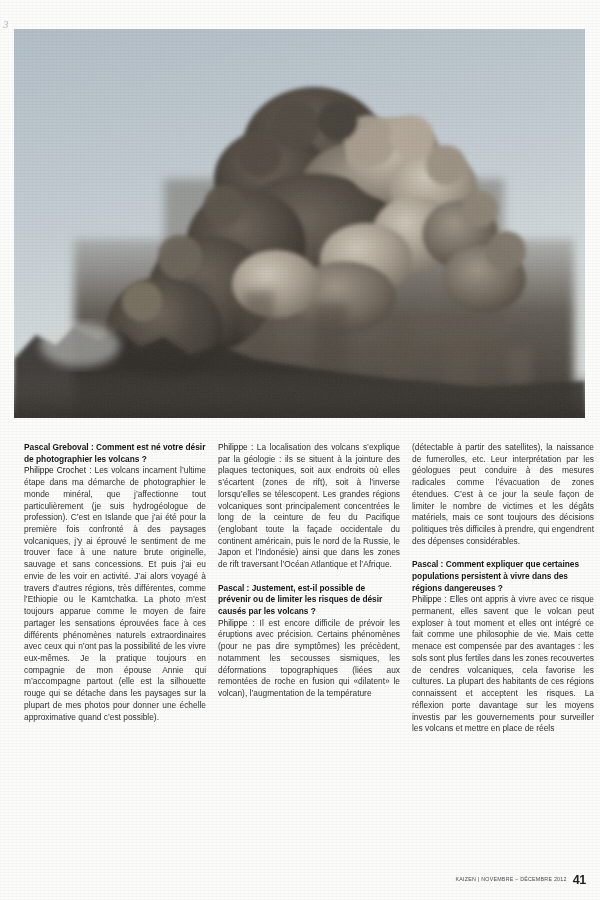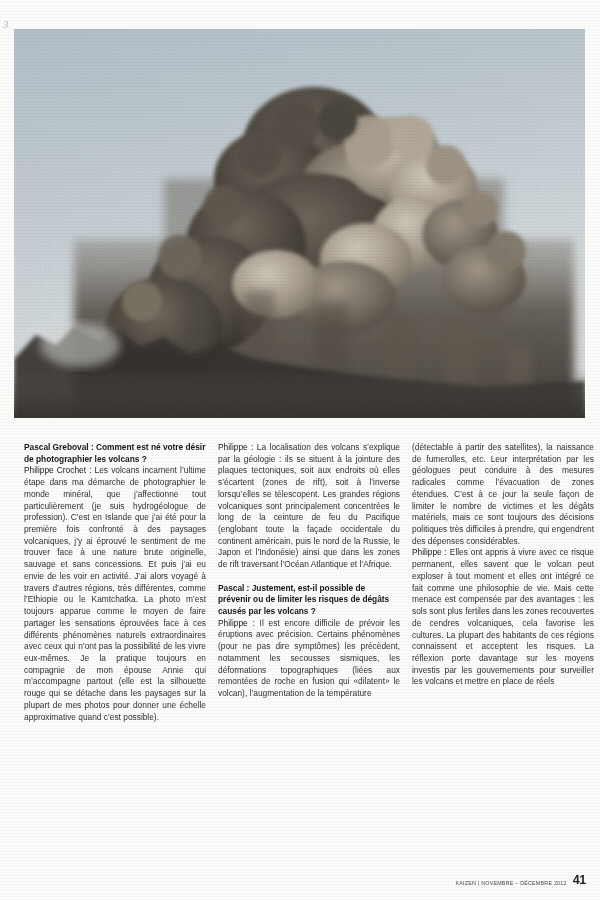--- a/index.html
+++ b/index.html
@@ -86,21 +86,21 @@
   }
 
   
   .footer {
     position: absolute;
     left: 14px;
     right: 14px;
     bottom: 13px;
     display: flex;
     justify-content: flex-end;
-    align-items: flex-end;
+    align-items: center;
     gap: 6px;
   }
   .footer-credit {
     font-size: 5.3px;
     letter-spacing: 0.25px;
     color: #45484b;
     text-transform: uppercase;
     transform: translateY(-1px);
   }
   .footer-page {
@@ -245,26 +245,27 @@
 
   <div class="columns">
 
     <div class="col">
       <p class="question">Pascal Greboval : Comment est né votre désir de photographier les volcans ?</p>
       <p><span class="speaker">Philippe Crochet :</span><span> Les volcans incarnent l’ultime étape dans ma démarche de photographier le monde minéral, que j’affectionne tout particulièrement (je suis hydrogéologue de profession). C’est en Islande que j’ai été pour la première fois confronté à des paysages volcaniques, j’y ai éprouvé le sentiment de me trouver face à une nature brute originelle, sauvage et sans concessions. Et puis j’ai eu envie de les voir en activité. J’ai alors voyagé à travers d’autres régions, très différentes, comme l’Ethiopie ou le Kamtchatka. La photo m’est toujours apparue comme le moyen de faire partager les sensations éprouvées face à ces différents phénomènes naturels extraordinaires avec ceux qui n’ont pas la possibilité de les vivre eux-mêmes. Je la pratique toujours en compagnie de mon épouse Annie qui m’accompagne partout (elle est la silhouette rouge qui se détache dans les paysages sur la plupart de mes photos pour donner une échelle approximative quand c’est possible).</span></p>
     </div>
 
     <div class="col">
       <p><span class="speaker">Philippe :</span><span> La localisation des volcans s’explique par la géologie : ils se situent à la jointure des plaques tectoniques, soit aux endroits où elles s’écartent (zones de rift), soit à l’inverse lorsqu’elles se télescopent. Les grandes régions volcaniques sont principalement concentrées le long de la ceinture de feu du Pacifique (englobant toute la façade occidentale du continent américain, puis le nord de la Russie, le Japon et l’Indonésie) ainsi que dans les zones de rift traversant l’Océan Atlantique et l’Afrique.</span></p>
-      <p class="question gap-before">Pascal  : Justement, est-il possible de prévenir ou de limiter les risques de dégâts causés par les volcans ?</p>
+      <p class="question gap-before">Pascal  : Justement, est-il possible de prévenir ou de limiter les risques de désir causés par les volcans ?</p>
       <p><span class="speaker">Philippe :</span><span> Il est encore difficile de prévoir les éruptions avec précision. Certains phénomènes (pour ne pas dire symptômes) les précèdent, notamment les secousses sismiques, les déformations topographiques (liées aux remontées de roche en fusion qui «dilatent» le volcan), l’augmentation de la température</span></p>
     </div>
 
     <div class="col">
       <p>(détectable à partir des satellites), la naissance de fumerolles, etc. Leur interprétation par les géologues peut conduire à des mesures radicales comme l’évacuation de zones étendues. C’est à ce jour la seule façon de limiter le nombre de victimes et les dégâts matériels, mais ce sont toujours des décisions politiques très difficiles à prendre, qui engendrent des dépenses considérables.</p>
+      <p class="question gap-before">Pascal : Comment expliquer que certaines populations persistent à vivre dans des régions dangereuses ?</p>
       <p><span class="speaker">Philippe :</span><span> Elles ont appris à vivre avec ce risque permanent, elles savent que le volcan peut exploser à tout moment et elles ont intégré ce fait comme une philosophie de vie. Mais cette menace est compensée par des avantages : les sols sont plus fertiles dans les zones recouvertes de cendres volcaniques, cela favorise les cultures. La plupart des habitants de ces régions connaissent et acceptent les risques. La réflexion porte davantage sur les moyens investis par les gouvernements pour surveiller les volcans et mettre en place de réels</span></p>
     </div>
 
   </div>
 
   <div class="footer">
     <span class="footer-credit">KAIZEN | NOVEMBRE – DÉCEMBRE 2012</span>
     <span class="footer-page">41</span>
   </div>
 

